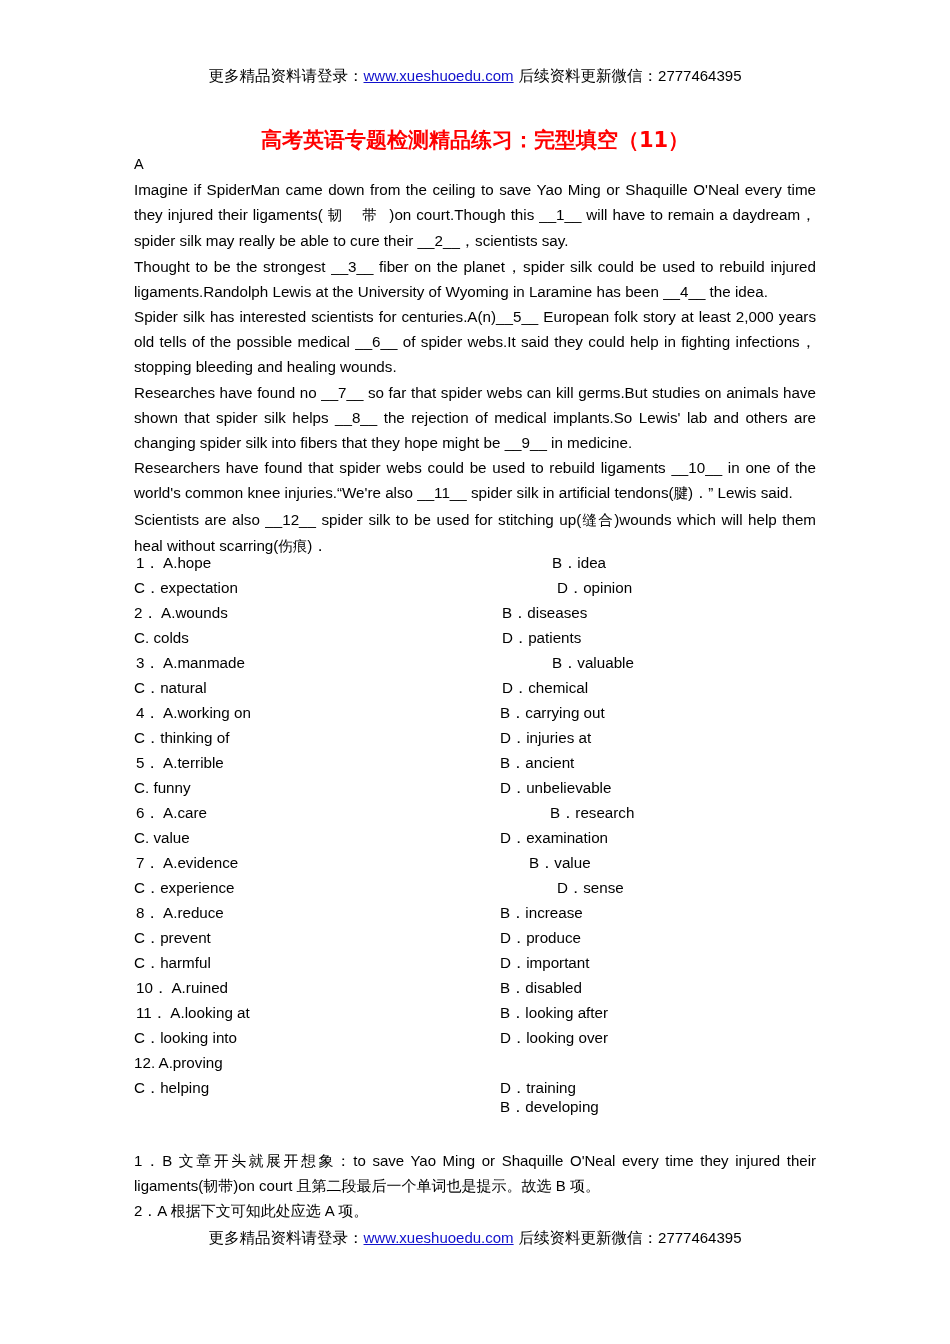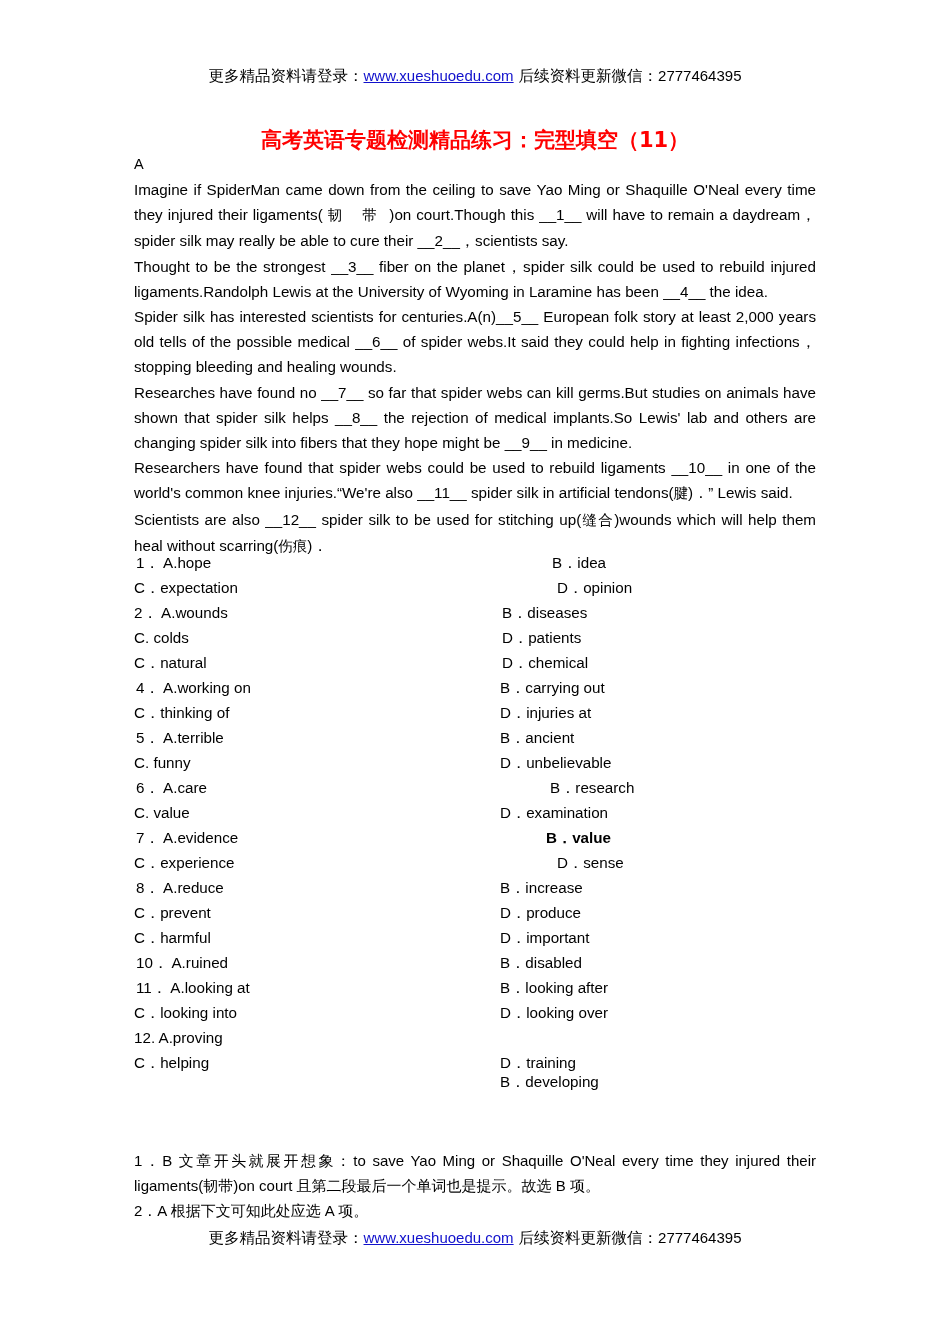--- a/index.html
+++ b/index.html
@@ -136,20 +136,24 @@
       </div>
       <div class="opt-row">
         <span class="opt-a" style="left: 0px;"><span>2．</span> <span>A.wounds</span></span>
         <span class="opt-b" style="left: 368px;">B．diseases</span>
       </div>
       <div class="opt-row">
         <span class="opt-a" style="left: 0px;">C. colds</span>
         <span class="opt-b" style="left: 368px;">D．patients</span>
       </div>
       <div class="opt-row">
+        <span class="opt-a" style="left: 2px;"><span>3．</span> <span>A.manmade</span></span>
+        <span class="opt-b" style="left: 418px;">B．valuable</span>
+      </div>
+      <div class="opt-row">
         <span class="opt-a" style="left: 0px;">C．natural</span>
         <span class="opt-b" style="left: 368px;">D．chemical</span>
       </div>
       <div class="opt-row">
         <span class="opt-a" style="left: 2px;"><span>4．</span> <span>A.working on</span></span>
         <span class="opt-b" style="left: 366px;">B．carrying out</span>
       </div>
       <div class="opt-row">
         <span class="opt-a" style="left: 0px;">C．thinking of</span>
         <span class="opt-b" style="left: 366px;">D．injuries at</span>
@@ -165,21 +169,21 @@
       <div class="opt-row">
         <span class="opt-a" style="left: 2px;"><span>6．</span> <span>A.care</span></span>
         <span class="opt-b" style="left: 416px;">B．research</span>
       </div>
       <div class="opt-row">
         <span class="opt-a" style="left: 0px;">C. value</span>
         <span class="opt-b" style="left: 366px;">D．examination</span>
       </div>
       <div class="opt-row">
         <span class="opt-a" style="left: 2px;"><span>7．</span> <span>A.evidence</span></span>
-        <span class="opt-b" style="left: 412px; font-weight: bold;">B．value</span>
+        <span class="opt-b" style="left: 395px;">B．value</span>
       </div>
       <div class="opt-row">
         <span class="opt-a" style="left: 0px;">C．experience</span>
         <span class="opt-b" style="left: 423px;">D．sense</span>
       </div>
       <div class="opt-row">
         <span class="opt-a" style="left: 2px;"><span>8．</span> <span>A.reduce</span></span>
         <span class="opt-b" style="left: 366px;">B．increase</span>
       </div>
       <div class="opt-row">

